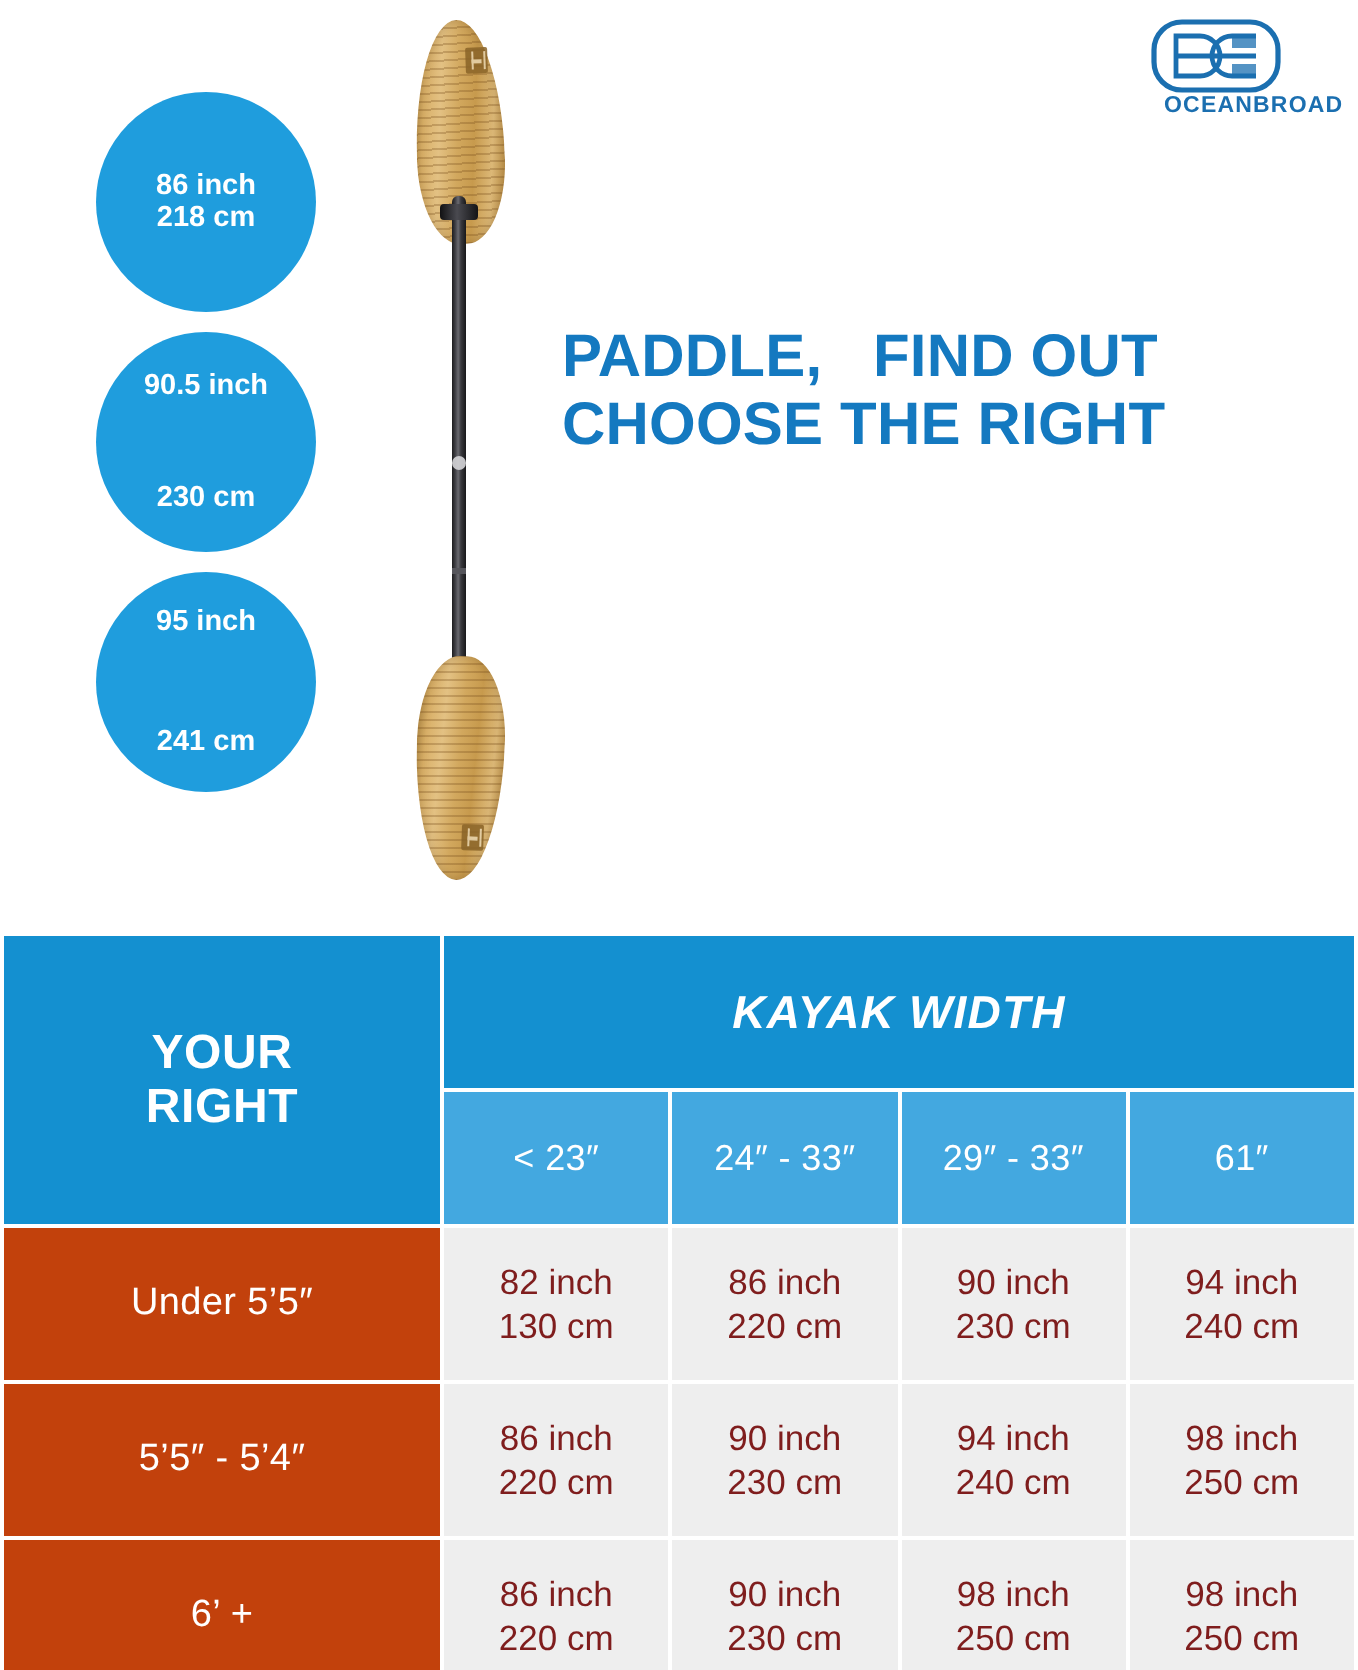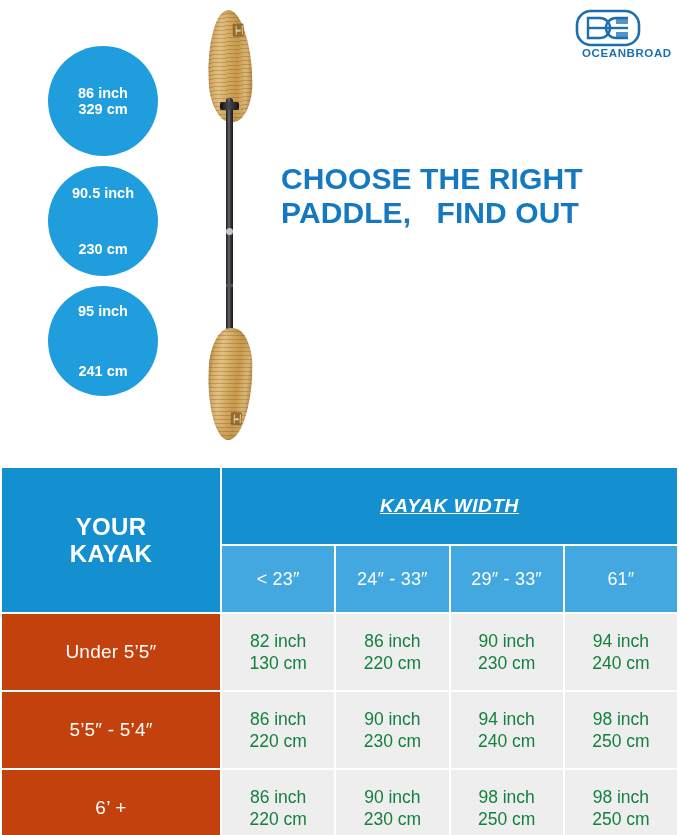--- a/index.html
+++ b/index.html
@@ -199,43 +199,42 @@
     font-size: 24px;
     font-weight: bold;
     line-height: 1.13;
     letter-spacing: 0.3px;
   }
   td.height-header .hh-line { display: block; }
 
   td.kayak-width-header {
     background: #1490d0;
     color: #ffffff;
-    font-size: 19px;
+    font-size: 23px;
     font-weight: bold;
     font-style: italic;
     letter-spacing: 0.6px;
     height: 76px;
-    text-decoration: underline;
   }
   td.width-subheader {
     background: #43a8e0;
     color: #ffffff;
     font-size: 18px;
     height: 66px;
     letter-spacing: 0.2px;
   }
   td.row-label {
     background: #c2410c;
     color: #ffffff;
     font-size: 19px;
     letter-spacing: 0.2px;
   }
   td.value-cell {
     background: #eeeeee;
-    color: #15803d;
+    color: #7f1d1d;
     font-size: 17.5px;
     line-height: 1.28;
   }
   td.value-cell .val-line { display: block; white-space: nowrap; }
   tr.data-row { height: 78px; }
 </style>
 </head>
 <body>
 
 <div id="brand-logo">
@@ -246,21 +245,21 @@
     <path d="M72 10 h-12 a10 10 0 0 0 0 20 h12" fill="none" stroke="#1b6fb0" stroke-width="2.4"></path>
     <line x1="52" y1="20" x2="72" y2="20" stroke="#1b6fb0" stroke-width="2.4"></line>
     <path d="M60 10 h12 v6 h-12 z" fill="#1b6fb0" opacity="0.75"></path>
     <path d="M60 24 h12 v6 h-12 z" fill="#1b6fb0" opacity="0.75"></path>
   </svg>
   <div class="logo-wordmark">OCEANBROAD</div>
 </div>
 
 <div class="size-bubble" id="bubble-0">
   <span class="bubble-line">86 inch</span>
-  <span class="bubble-line">329 cm</span>
+  <span class="bubble-line">218 cm</span>
 </div>
 <div class="size-bubble" id="bubble-1">
   <span class="bubble-line">90.5 inch</span>
   <span class="bubble-line">230 cm</span>
 </div>
 <div class="size-bubble" id="bubble-2">
   <span class="bubble-line">95 inch</span>
   <span class="bubble-line">241 cm</span>
 </div>
 
@@ -272,31 +271,31 @@
   <div class="shaft-collar" id="shaft-collar-top"></div>
   <div id="shaft-ferrule-button"></div>
   <div id="shaft-ferrule-seam"></div>
   <div class="shaft-collar" id="shaft-collar-bottom"></div>
   <div class="paddle-blade" id="paddle-blade-bottom">
     <span class="blade-stamp"></span>
   </div>
 </div>
 
 <div id="headline">
+  <span class="headline-line">PADDLE,   FIND OUT</span>
   <span class="headline-line">CHOOSE THE RIGHT</span>
-  <span class="headline-line">PADDLE,   FIND OUT</span>
 </div>
 
 <div id="fit-table">
   <table>
     <tbody>
       <tr>
         <td class="height-header col-height" rowspan="2">
           <span class="hh-line">YOUR</span>
-          <span class="hh-line">KAYAK</span>
+          <span class="hh-line">RIGHT</span>
         </td>
         <td class="kayak-width-header" colspan="4">KAYAK WIDTH</td>
       </tr>
       <tr>
         <td class="width-subheader col-width">&lt; 23″</td>
         <td class="width-subheader col-width">24″ - 33″</td>
         <td class="width-subheader col-width">29″ - 33″</td>
         <td class="width-subheader col-width">61″</td>
       </tr>
 

